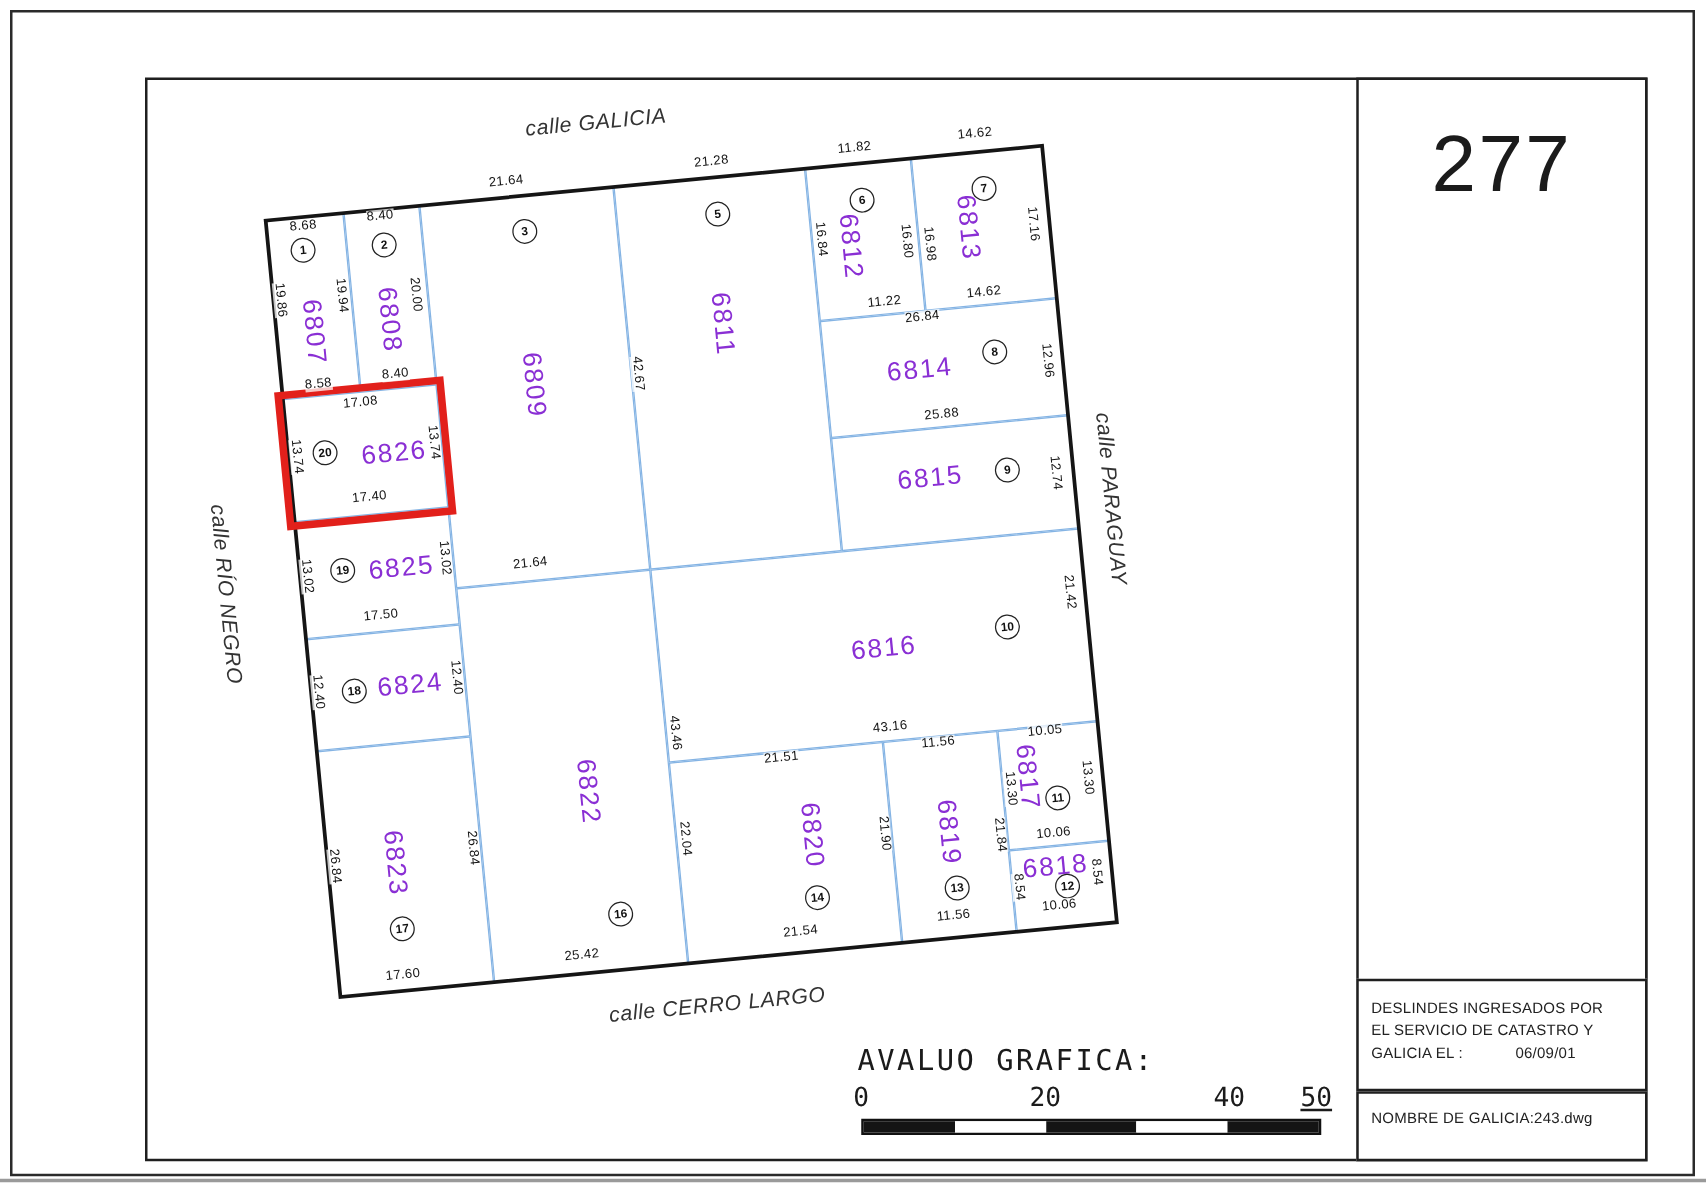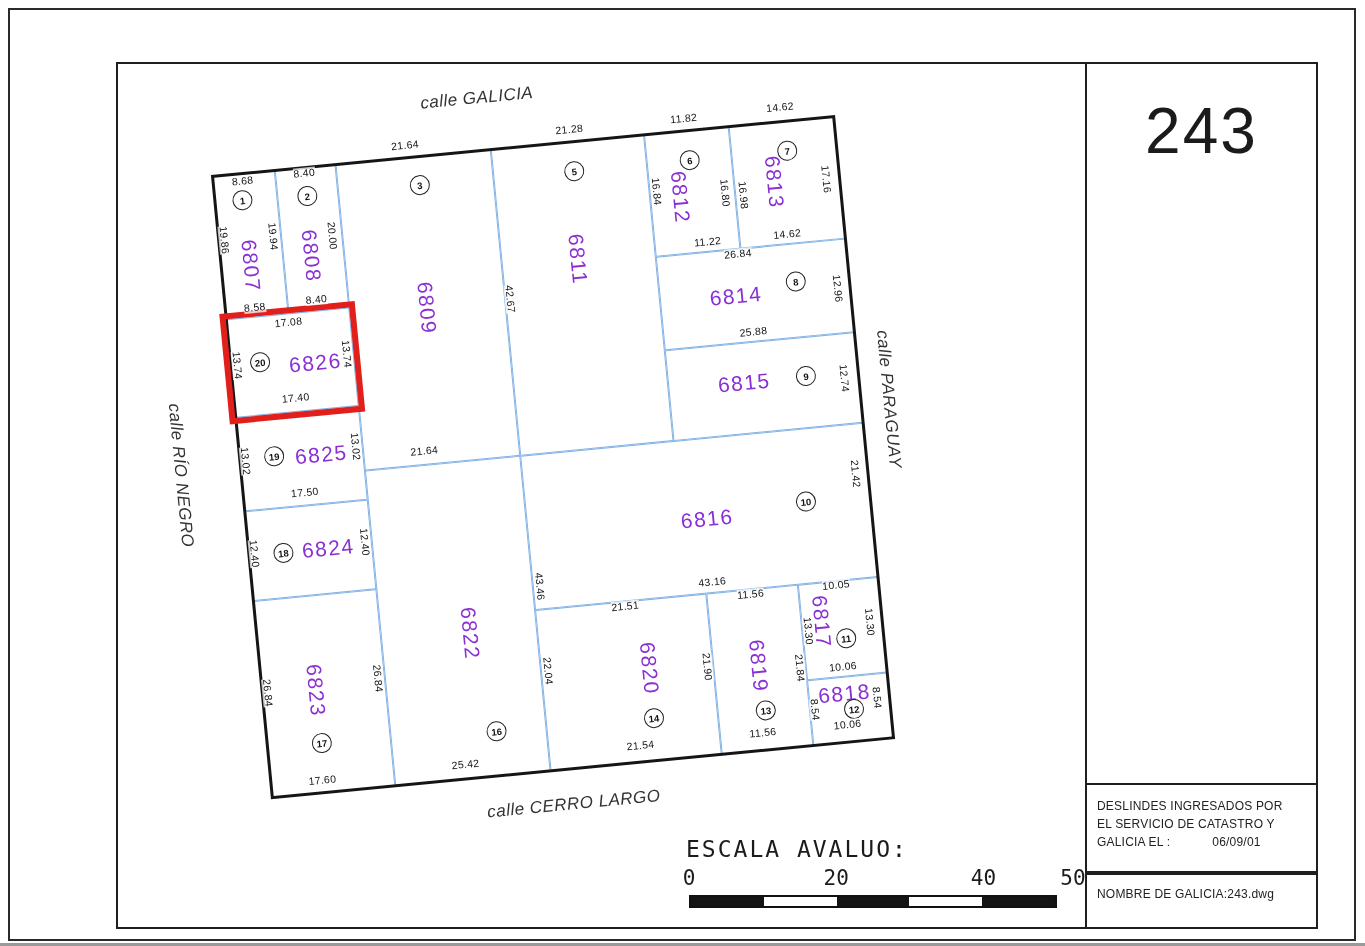--- a/index.html
+++ b/index.html
@@ -169,37 +169,37 @@
       <div class="dim" style="left: 495px; top: 607px; transform: translate(-50%, -50%);">11.56</div>
       <div class="dim" style="left: 372px; top: 608px; transform: translate(-50%, -50%);">21.54</div>
       <div class="dim" style="left: 196px; top: 610px; transform: translate(-50%, -50%);">25.42</div>
       <div class="dim" style="left: 52px; top: 612px; transform: translate(-50%, -50%);">17.60</div>
       <div class="street" style="left: 271px; top: -52px; transform: translate(-50%, -50%);">calle GALICIA</div>
       <div class="street" style="left: 300px; top: 660px; transform: translate(-50%, -50%);">calle CERRO LARGO</div>
       <div class="street" style="left: 652px; top: 287px; transform: translate(-50%, -50%) rotate(90deg);">calle PARAGUAY</div>
       <div class="street" style="left: -60px; top: 295px; transform: translate(-50%, -50%) rotate(90deg);">calle RÍO NEGRO</div>
     </div>
 
-  <div class="escala-title">ESCALA AVALUO:</div>
+  <div class="escala-title">AVALUO GRAFICA:</div>
   <div class="scale-ticks" id="scale-ticks">
       <div class="scale-tick" style="left: 0px;">0</div>
       <div class="scale-tick" style="left: 147.2px;">20</div>
       <div class="scale-tick" style="left: 294.4px;">40</div>
-      <div class="scale-tick" style="left: 384px;">50</div>
+      <div class="scale-tick" style="left: 364px; text-decoration: underline;">50</div>
     </div>
   <div class="scale-bar" id="scale-bar">
       <div class="scale-seg seg-dark"></div>
       <div class="scale-seg seg-light"></div>
       <div class="scale-seg seg-dark"></div>
       <div class="scale-seg seg-light"></div>
       <div class="scale-seg seg-dark"></div>
     </div>
 
   <div class="panel">
-    <div class="carpeta-number">243</div>
+    <div class="carpeta-number">277</div>
   </div>
 
   <div class="deslindes-box">
     <div>DESLINDES INGRESADOS POR</div>
     <div>EL SERVICIO DE CATASTRO Y</div>
     <div class="deslindes-row">
       <span>GALICIA EL :</span>
       <span class="deslindes-date">06/09/01</span>
     </div>
   </div>

